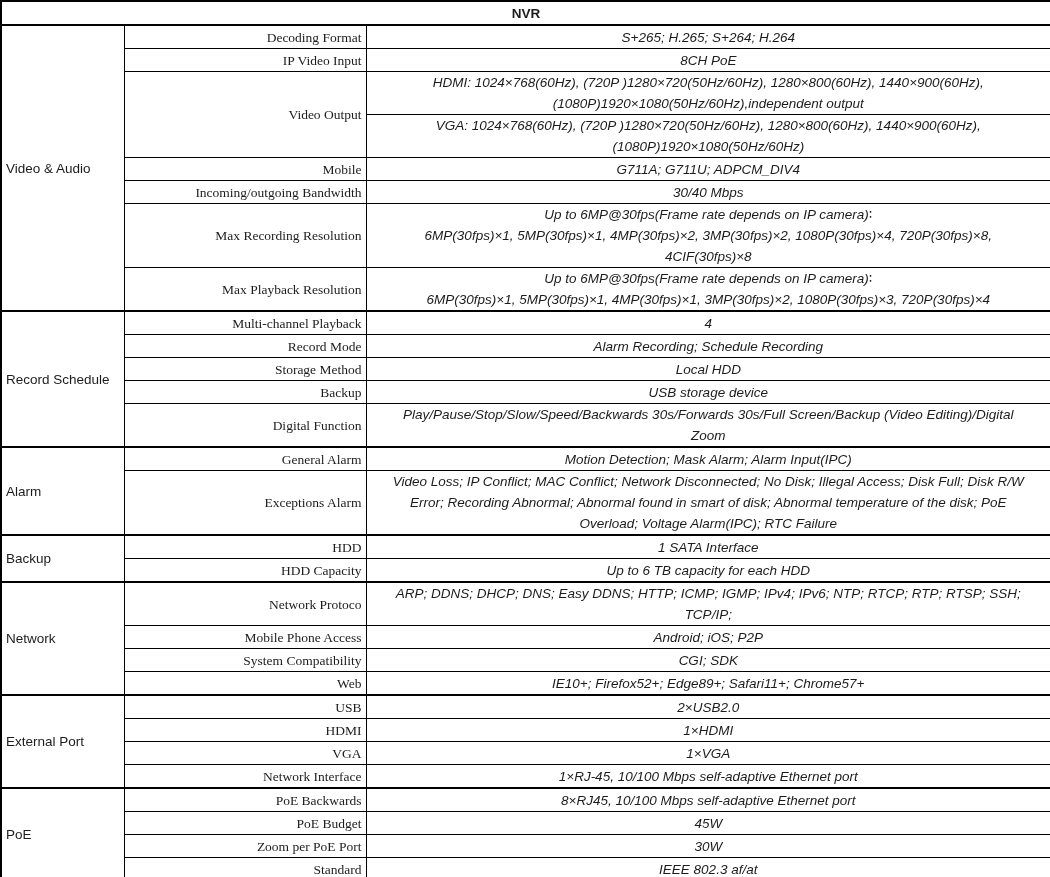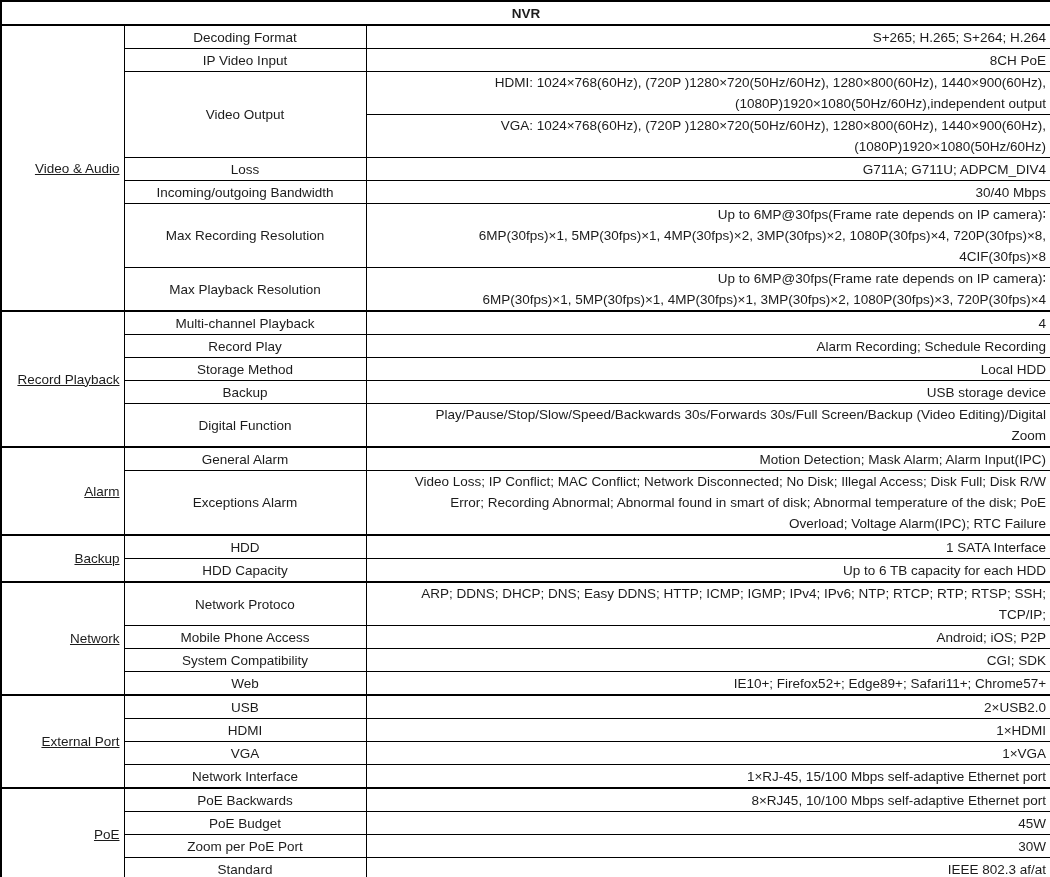--- a/index.html
+++ b/index.html
@@ -32,28 +32,29 @@
   }
   td.title-cell {
     font-weight: bold;
     text-align: center;
     height: 21px;
   }
   tr.section-start td {
     border-top: 2px solid var(--border-color);
   }
   td.category {
+    text-align: left;
+  }
+  td.feature {
     text-align: right;
-    text-decoration: underline;
-  }
-  td.feature {
+    font-family: Liberation Serif, serif;
+  }
+  td.value {
     text-align: center;
-  }
-  td.value {
-    text-align: right;
+    font-style: italic;
   }
   td.value div {
     line-height: 21px;
   }
   td.pad-bottom {
     padding-bottom: 21px;
   }
 </style>
 </head>
 <body>
@@ -84,21 +85,21 @@
           <div>(1080P)1920×1080(50Hz/60Hz),independent output</div>
         </td>
       </tr>
       <tr>
         <td class="value">
           <div>VGA: 1024×768(60Hz), (720P )1280×720(50Hz/60Hz), 1280×800(60Hz), 1440×900(60Hz),</div>
           <div>(1080P)1920×1080(50Hz/60Hz)</div>
         </td>
       </tr>
       <tr>
-        <td class="feature">Loss</td>
+        <td class="feature">Mobile</td>
         <td class="value">G711A; G711U; ADPCM_DIV4</td>
       </tr>
       <tr>
         <td class="feature">Incoming/outgoing Bandwidth</td>
         <td class="value">30/40 Mbps</td>
       </tr>
       <tr>
         <td class="feature">Max Recording Resolution</td>
         <td class="value">
           <div>Up to 6MP@30fps(Frame rate depends on IP camera)∶</div>
@@ -107,26 +108,26 @@
         </td>
       </tr>
       <tr>
         <td class="feature">Max Playback Resolution</td>
         <td class="value pad-bottom">
           <div>Up to 6MP@30fps(Frame rate depends on IP camera)∶</div>
           <div>6MP(30fps)×1, 5MP(30fps)×1, 4MP(30fps)×1, 3MP(30fps)×2, 1080P(30fps)×3, 720P(30fps)×4</div>
         </td>
       </tr>
       <tr class="section-start">
-        <td class="category" rowspan="5">Record Playback</td>
+        <td class="category" rowspan="5">Record Schedule</td>
         <td class="feature">Multi-channel Playback</td>
         <td class="value">4</td>
       </tr>
       <tr>
-        <td class="feature">Record Play</td>
+        <td class="feature">Record Mode</td>
         <td class="value">Alarm Recording; Schedule Recording</td>
       </tr>
       <tr>
         <td class="feature">Storage Method</td>
         <td class="value">Local HDD</td>
       </tr>
       <tr>
         <td class="feature">Backup</td>
         <td class="value">USB storage device</td>
       </tr>
@@ -184,21 +185,21 @@
       <tr>
         <td class="feature">HDMI</td>
         <td class="value">1×HDMI</td>
       </tr>
       <tr>
         <td class="feature">VGA</td>
         <td class="value">1×VGA</td>
       </tr>
       <tr>
         <td class="feature">Network Interface</td>
-        <td class="value">1×RJ-45, 15/100 Mbps self-adaptive Ethernet port</td>
+        <td class="value">1×RJ-45, 10/100 Mbps self-adaptive Ethernet port</td>
       </tr>
       <tr class="section-start">
         <td class="category" rowspan="4">PoE</td>
         <td class="feature">PoE Backwards</td>
         <td class="value">8×RJ45, 10/100 Mbps self-adaptive Ethernet port</td>
       </tr>
       <tr>
         <td class="feature">PoE Budget</td>
         <td class="value">45W</td>
       </tr>

